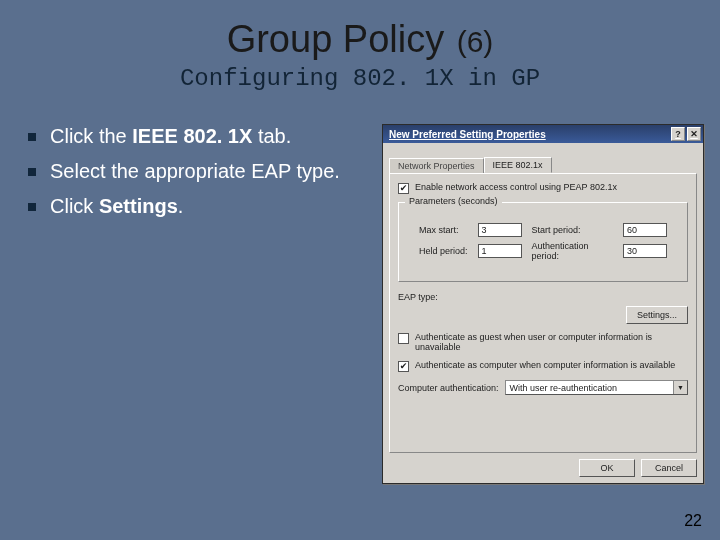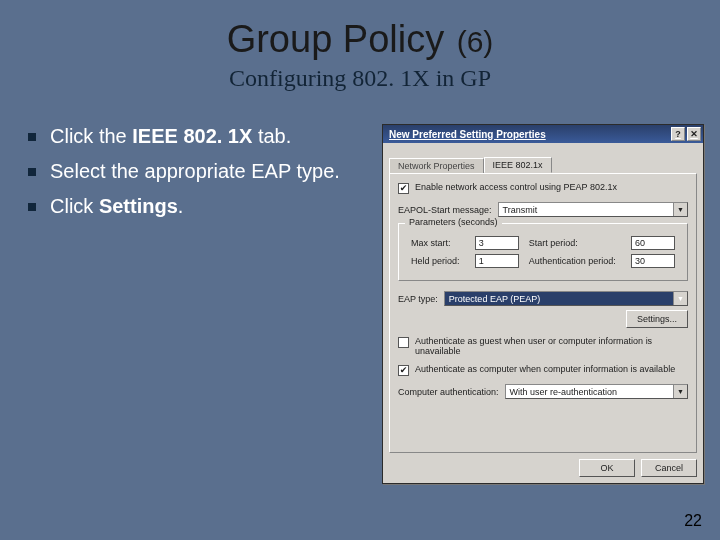--- a/index.html
+++ b/index.html
@@ -13,21 +13,21 @@
   .slide-title {
     text-align: center;
     padding-top: 18px;
     font-family: "Trebuchet MS", Verdana, sans-serif;
     color: #1a1a1a;
   }
   .slide-title .main { font-size: 38px; font-weight: 400; display: inline; }
   .slide-title .paren { font-size: 30px; font-weight: 400; display: inline; margin-left: 8px; }
   .slide-subtitle {
     text-align: center;
-    font-family: Liberation Serif, serif;
+    font-family: Liberation Mono, monospace;
     font-size: 24px;
     color: #122436;
     margin-top: 4px;
   }
   .content-row {
     display: flex;
     margin-top: 32px;
     padding: 0 16px 0 28px;
     gap: 24px;
   }
@@ -111,21 +111,21 @@
     display:flex; align-items:center; padding:0 4px; position:relative;
     font-size:9px;
   }
   .dropdown .arrow {
     position:absolute; right:0; top:0; width:14px; height:13px;
     background:#d6d3ce; border-left:1px solid #888;
     display:flex; align-items:center; justify-content:center; font-size:7px;
   }
   .groupbox {
     border:1px solid #888; border-top-color:#fff; border-left-color:#fff;
-    padding:12px; margin:6px 0 10px 0; position:relative;
+    padding:20px; margin:6px 0 10px 0; position:relative;
   }
   .groupbox::before {
     content: attr(data-legend);
     position:absolute; top:-7px; left:6px; background:#d6d3ce;
     padding:0 4px; font-size:9px;
   }
   .numfield {
     width:44px; height:14px; background:#fff; border:1px solid #555;
     padding:0 3px; font-size:9px; display:flex; align-items:center;
   }
@@ -184,27 +184,20 @@
     </div>
     <div class="tabs">
       <div class="tab inactive">Network Properties</div>
       <div class="tab">IEEE 802.1x</div>
     </div>
     <div class="tabbody">
       <div class="chk">
         <span class="chkbox">✔</span>
         <span>Enable network access control using PEAP 802.1x</span>
       </div>
-      <div class="fieldrow">
-        <span class="label">EAPOL-Start message:</span>
-        <div class="dropdown">
-          <span>Transmit</span>
-          <span class="arrow">▼</span>
-        </div>
-      </div>
       <div class="groupbox" data-legend="Parameters (seconds)">
         <div class="grid2">
           <span>Max start:</span>
           <div class="numfield">
               <span>3</span>
             </div>
           <span>Start period:</span>
           <div class="numfield">
               <span>60</span>
             </div>
@@ -213,24 +206,20 @@
               <span>1</span>
             </div>
           <span>Authentication period:</span>
           <div class="numfield">
               <span>30</span>
             </div>
         </div>
       </div>
       <div class="eap-row">
         <span class="label">EAP type:</span>
-        <div class="dropdown" style="background:#2a3f6a;color:#fff">
-          <span>Protected EAP (PEAP)</span>
-          <span class="arrow">▼</span>
-        </div>
       </div>
       <div class="settings-row">
         <div class="btn">Settings...</div>
       </div>
       <div class="chk">
         <span class="chkbox"></span>
         <span>Authenticate as guest when user or computer information is unavailable</span>
       </div>
       <div class="chk">
         <span class="chkbox">✔</span>

